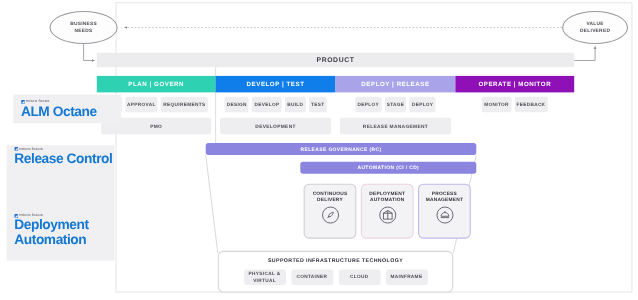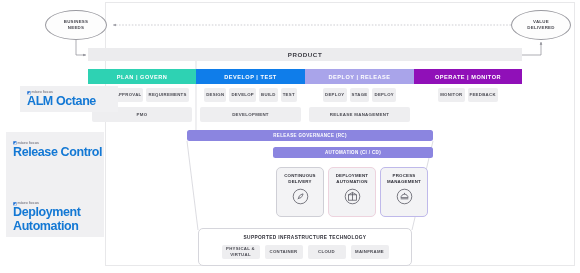--- a/index.html
+++ b/index.html
@@ -131,23 +131,23 @@
     height: 14px; min-width: 38px;
   }
 
   
   .logo-panel {
     position: absolute;
     background: #f0f0f2;
     display: flex; flex-direction: column; justify-content: center;
     padding-left: 7px;
   }
-  #logo-alm { left: 20px; top: 86px; width: 98px; height: 26px; }
+  #logo-alm { left: 12px; top: 86px; width: 98px; height: 26px; }
   #logo-rc  { left: 6px; top: 132px; width: 98px; height: 105px;
-               justify-content: flex-start; padding-top: 8px; }
+               justify-content: flex-start; }
   .logo-mark {
     display: flex; align-items: center; gap: 1px;
     margin-bottom: .5px;
   }
   .logo-mark .mark-glyph {
     font-size: 4px; font-weight: 700; color: #1d6fd4; letter-spacing: -.2px;
   }
   .logo-mark .mark-word {
     font-size: 3.6px; font-weight: 700; color: #7a7a84; letter-spacing: .1px;
   }

